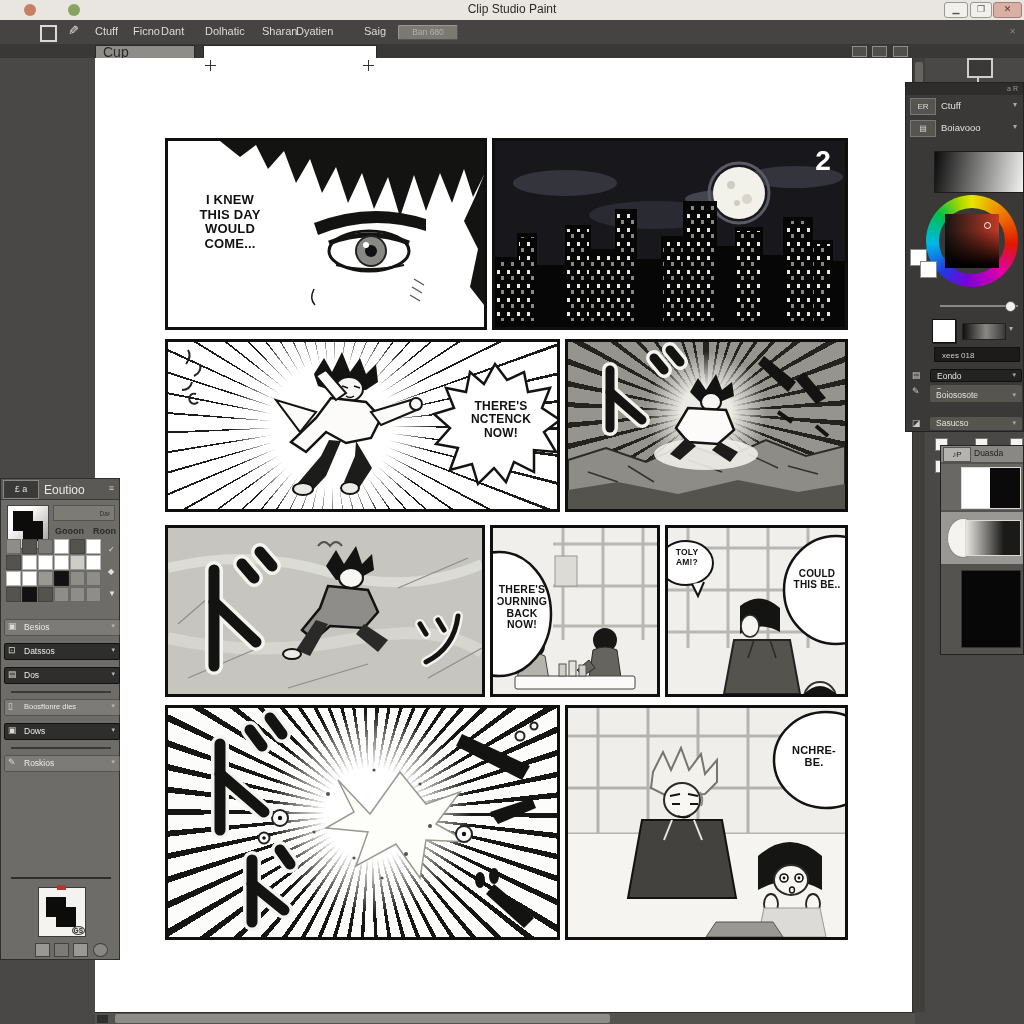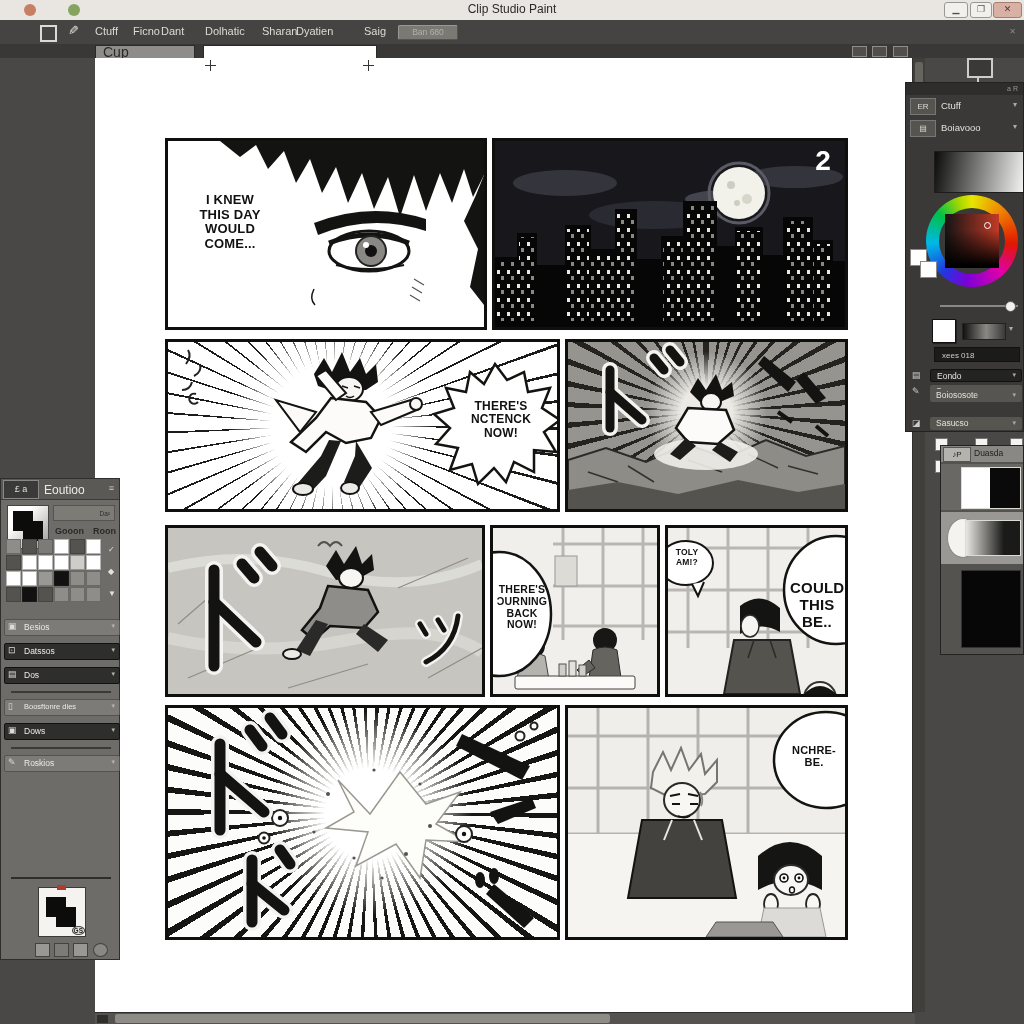--- a/index.html
+++ b/index.html
@@ -393,21 +393,21 @@
           <path d="M66,112 L122,112 L132,166 L56,166 Z" fill="#55534e" stroke="#222" stroke-width="2"></path>
           <path d="M86,112 L80,130 M102,112 L108,130" stroke="#2a2a28" stroke-width="1.5"></path>
           <circle cx="152" cy="170" r="16" fill="#f6f5f1" stroke="#33322f" stroke-width="2"></circle>
           <path d="M136,166 Q152,150 168,166" fill="#141412"></path>
           <ellipse cx="18" cy="35" rx="27" ry="22" fill="#fff" stroke="#131311" stroke-width="2"></ellipse>
           <path d="M24,56 L30,68 L36,54" fill="#fff" stroke="#131311" stroke-width="2"></path>
           <ellipse cx="168" cy="62" rx="52" ry="54" fill="#fff" stroke="#131311" stroke-width="2.5"></ellipse>
         </svg>
         <div class="speech" style="left:-4px;top:20px;width:46px;font-size:8.5px;">TOLY
 AM!?</div>
-        <div class="speech" style="left:122px;top:52px;width:54px;font-size:15px;">COULD
+        <div class="speech" style="left:122px;top:40px;width:54px;font-size:10px;">COULD
 THIS BE..</div>
       </div>
 
       <div class="p" id="panelH" style="left:70px;top:647px;width:395px;height:235px;">
         <svg viewBox="0 0 389 229" preserveAspectRatio="none">
           <polygon points="202,106 232,64 258,96 292,84 268,116 300,134 258,132 252,170 228,136 188,158 200,124 158,120 186,104 170,72" fill="#fdfdfa" stroke="#9a9890" stroke-width="1.5"></polygon>
           <g fill="#55534f">
             <circle cx="160" cy="86" r="2"></circle>
               <circle cx="238" cy="146" r="2"></circle>
               <circle cx="186" cy="150" r="1.6"></circle>

